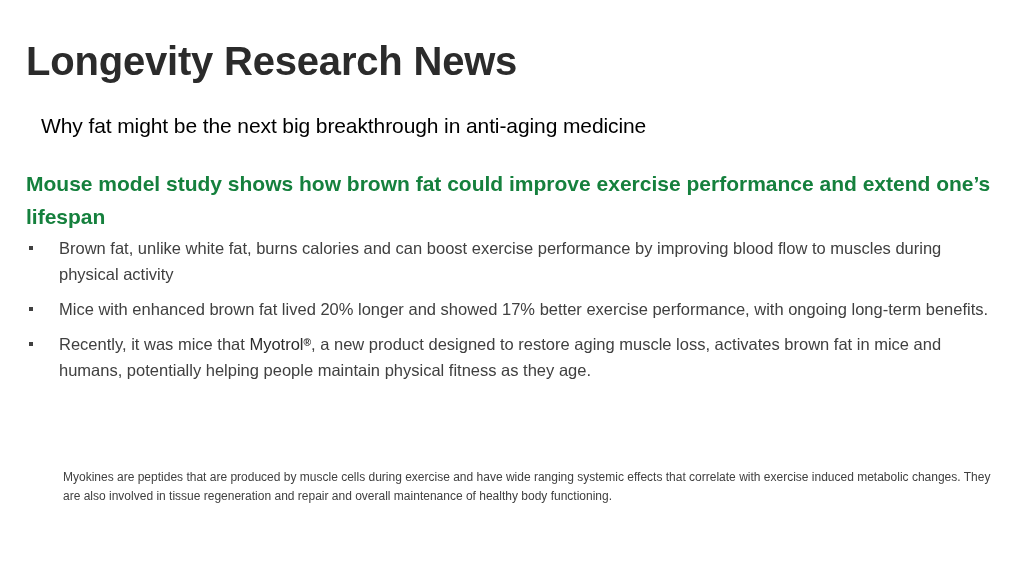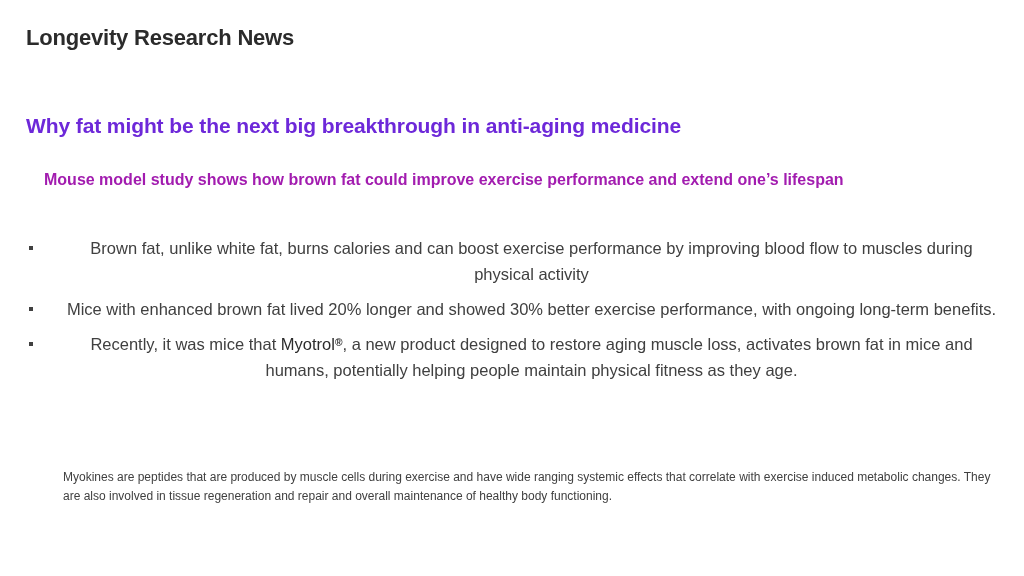--- a/index.html
+++ b/index.html
@@ -23,64 +23,62 @@
     box-sizing: border-box;
     padding: 0;
   }
 
   
   .title {
     position: absolute;
     left: 26px;
     top: 10px;
     width: 960px;
-    font-size: 22px;
+    font-size: 40px;
     font-weight: bold;
     color: #2b2b2b;
     letter-spacing: -0.2px;
     line-height: 1.2;
     white-space: nowrap;
   }
 
   
   .subtitle {
     position: absolute;
-    left: 26px;
+    left: 41px;
     top: 96px;
     width: 970px;
     font-size: 21px;
-    font-weight: bold;
-    color: #6d28d9;
+    font-weight: normal;
+    color: #000000;
     letter-spacing: -0.1px;
     line-height: 1.25;
   }
 
   
   .subheading {
     position: absolute;
     left: 26px;
     top: 168px;
     width: 968px;
-    font-size: 16px;
+    font-size: 21px;
     font-weight: bold;
-    color: #a21caf;
+    color: #15803d;
     line-height: 1.55;
-    margin-left: 18px;
   }
 
   
   .bullets {
     position: absolute;
     left: 26px;
     top: 235px;
     width: 978px;
     margin: 0;
     padding: 0;
     list-style: none;
-    text-align: center;
   }
   .bullet {
     position: relative;
     padding-left: 33px;
     margin-bottom: 9px;
     font-size: 16.5px;
     color: #404040;
     line-height: 1.58;
   }
   .bullet-marker {
@@ -125,21 +123,21 @@
 
   <ul class="bullets">
 
     <li class="bullet">
       <span class="bullet-marker"></span>
       <span class="bullet-text">Brown fat, unlike white fat, burns calories and can boost exercise performance by improving blood flow to muscles during physical activity</span>
     </li>
 
     <li class="bullet">
       <span class="bullet-marker"></span>
-      <span class="bullet-text">Mice with enhanced brown fat lived 20% longer and showed 30% better exercise performance, with ongoing long-term benefits.</span>
+      <span class="bullet-text">Mice with enhanced brown fat lived 20% longer and showed 17% better exercise performance, with ongoing long-term benefits.</span>
     </li>
 
     <li class="bullet">
       <span class="bullet-marker"></span>
       <span class="bullet-text"><span>Recently, it was mice that </span><span class="brandname">Myotrol</span><span class="reg">®</span><span>, a new product designed to restore aging muscle loss, activates brown fat in mice and humans, potentially helping people maintain physical fitness as they age.</span></span>
     </li>
 
   </ul>
 
   <p class="closing">Myokines are peptides that are produced by muscle cells during exercise and have wide ranging systemic effects that correlate with exercise induced metabolic changes. They are also involved in tissue regeneration and repair and overall maintenance of healthy body functioning.</p>

